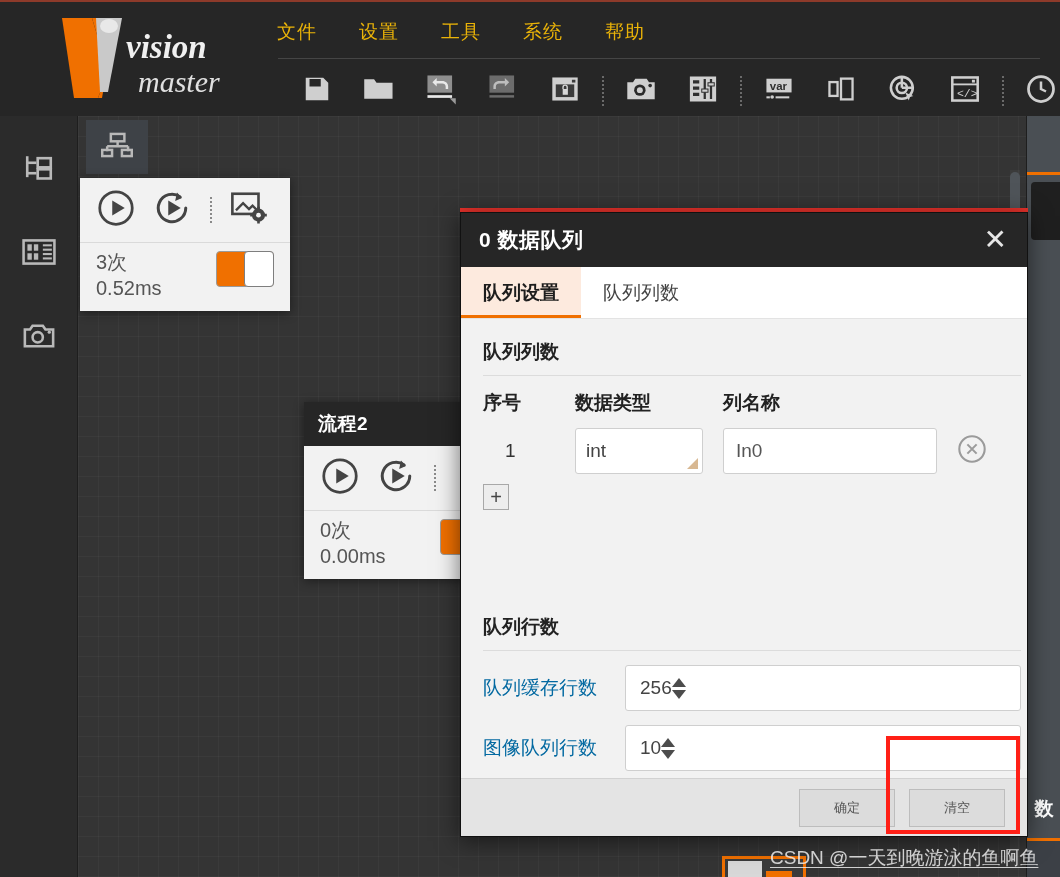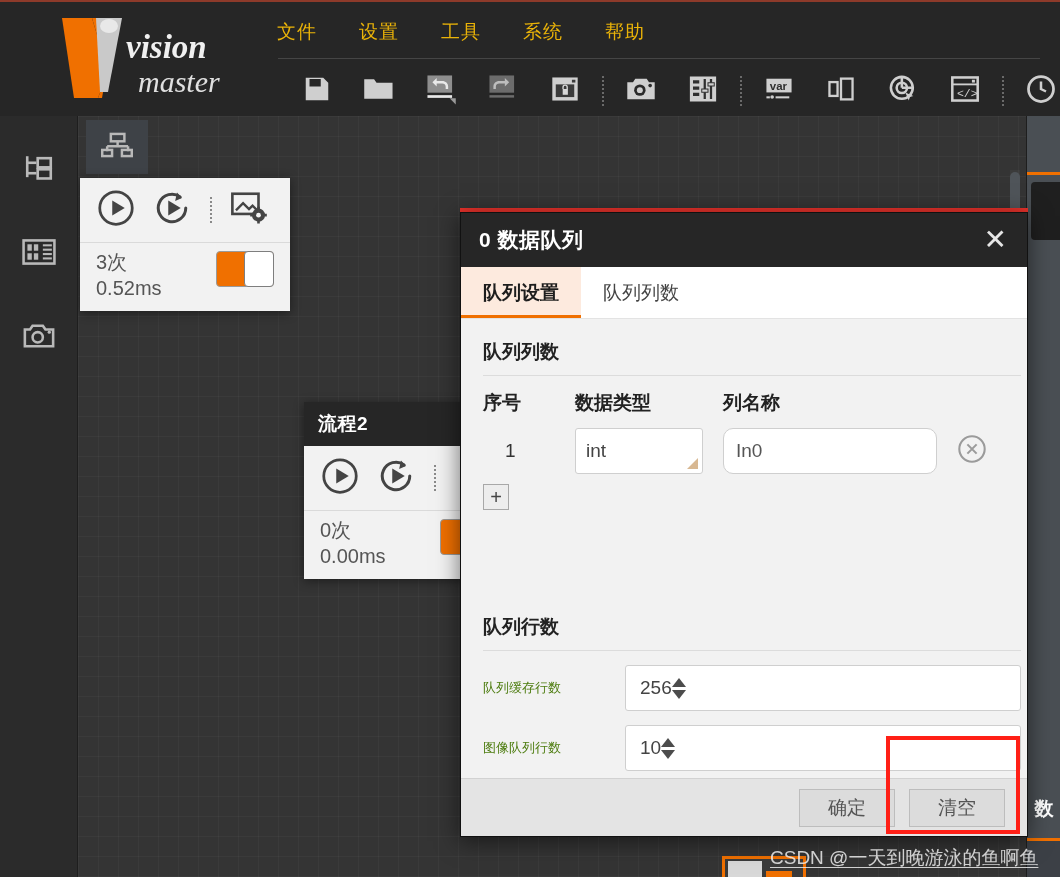--- a/index.html
+++ b/index.html
@@ -189,52 +189,52 @@
   .sel {
     width: 128px; height: 46px; background: #fff; border: 1px solid #cfcfcf; border-radius: 3px;
     display: flex; align-items: center; padding: 0 10px; font-size: 19px; color: #444;
     position: relative; margin-right: 20px;
   }
   .sel::after {
     content: ""; position: absolute; right: 4px; bottom: 4px;
     border-left: 11px solid transparent; border-bottom: 11px solid #d8b892;
   }
   .txt {
-    width: 214px; height: 46px; background: #fff; border: 1px solid #cfcfcf; border-radius: 10px;
+    width: 214px; height: 46px; background: #fff; border: 1px solid #cfcfcf; border-radius: 3px;
     display: flex; align-items: center; padding: 0 12px; font-size: 19px; color: #555;
   }
   .del-btn { margin-left: 20px; }
   .add-btn {
     width: 26px; height: 26px; border: 1px solid #a8a8a8; background: #ededed;
     display: flex; align-items: center; justify-content: center; margin-top: 6px;
     font-size: 20px; color: #444; line-height: 1;
   }
 
   .spacer-rows { height: 104px; }
 
   .field-row { display: flex; align-items: center; margin-bottom: 14px; }
-  .field-label { width: 142px; font-size: 13px; color: #4d7c0f; }
+  .field-label { width: 142px; font-size: 19px; color: #0369a1; }
   .spin {
     flex: 1; height: 46px; background: #fff; border: 1px solid #cfcfcf; border-radius: 3px;
     display: flex; align-items: center; justify-content: flex-start; padding: 0 8px 0 14px;
     font-size: 19px; color: #444; position: relative;
   }
   .spin-arrows { display: flex; flex-direction: column; gap: 3px; align-items: center; }
   .spin-arrows .up { width: 0; height: 0; border-left: 7px solid transparent; border-right: 7px solid transparent; border-bottom: 9px solid #4c4c4c; }
   .spin-arrows .down { width: 0; height: 0; border-left: 7px solid transparent; border-right: 7px solid transparent; border-top: 9px solid #4c4c4c; }
 
   .dlg-foot {
     height: 58px; background: #e4e4e4; border-top: 1px solid #d2d2d2;
     display: flex; align-items: center; justify-content: flex-end; gap: 14px;
     padding: 0 22px; flex: none;
   }
   .btn {
     min-width: 96px; height: 38px; background: #dcdcdc; border: 1px solid #bdbdbd;
     display: flex; align-items: center; justify-content: center;
-    font-size: 19px; color: #555; cursor: default;
+    font-size: 13px; color: #555; cursor: default;
   }
 
   
   .annot {
     position: absolute; left: 886px; top: 736px; width: 134px; height: 98px;
     border: 4px solid #ff1f16; pointer-events: none;
   }
 
   
   .watermark {

